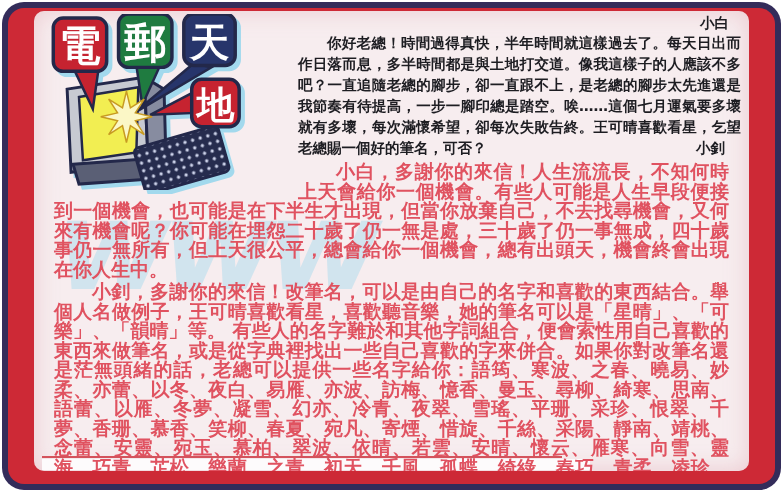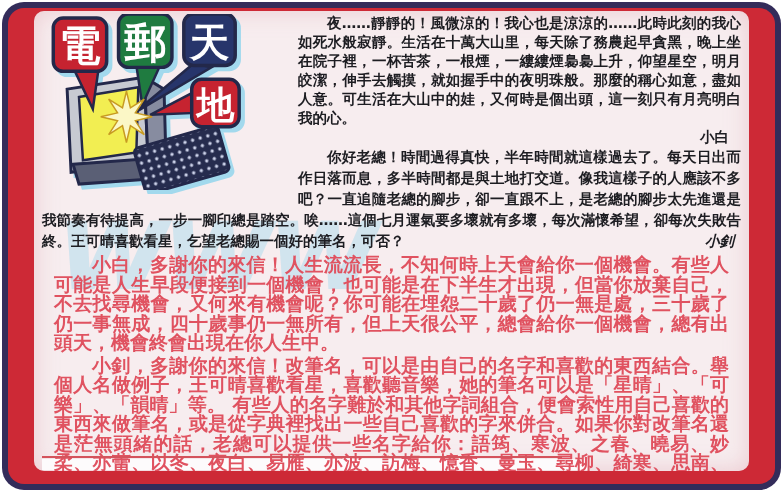--- a/index.html
+++ b/index.html
@@ -24,21 +24,21 @@
   .logo svg{filter:drop-shadow(4px 4px 0 rgba(152,214,236,.9));}
   p.letter{
     margin:0;font-size:14.5px;line-height:19px;color:#1d1d22;font-weight:700;
     text-align:justify;text-indent:2em;
   }
   p.letter-2{line-height:21px;}
   .sig-line{
     font-size:14.5px;line-height:19px;color:#1d1d22;font-weight:700;
     text-align:right;padding-right:12px;
   }
-  .sig-float{float:right;margin-right:7px;font-style:italic;}
+  .sig-float{float:right;margin-right:16px;}
   p.reply{
     margin:3px 12px 0;font-size:19px;line-height:19.5px;color:#e05260;
     font-weight:600;text-align:justify;text-indent:2em;
   }
   .divider{position:absolute;left:8px;bottom:13px;width:520px;height:2px;background:#d4535c;z-index:2;}
   .white-strip{position:absolute;left:8px;bottom:1px;width:548px;height:11px;background:#fdfbfc;z-index:1;}
   .bubble-char{font-family:"DejaVu Sans",sans-serif;font-weight:700;}
 </style>
 </head>
 <body>
@@ -94,21 +94,20 @@
           <rect x="142" y="0" width="52" height="52" rx="10" fill="#27356b" stroke="#23284a" stroke-width="3.5"></rect>
           <text class="bubble-char" x="168" y="42" font-size="40" fill="#ffffff" text-anchor="middle">天</text>
         </g>
         <g>
           <rect x="150" y="66" width="48" height="48" rx="10" fill="#c62330" stroke="#23284a" stroke-width="3.5"></rect>
           <text class="bubble-char" x="174" y="105" font-size="38" fill="#ffffff" text-anchor="middle">地</text>
         </g>
       </svg>
     </div>
 
-    <p class="letter">夜……靜靜的！風微涼的！我心也是涼涼的……此時此刻的我心如死水般寂靜。生活在十萬大山里，每天除了務農起早貪黑，晚上坐在院子裡，一杯苦茶，一根煙，一縷縷煙裊裊上升，仰望星空，明月皎潔，伸手去觸摸，就如握手中的夜明珠般。那麼的稱心如意，盡如人意。可生活在大山中的娃，又何時是個出頭，這一刻只有月亮明白我的心。</p>
     <div class="sig-line">小白</div>
 
     <p class="letter letter-2"><span>你好老總！時間過得真快，半年時間就這樣過去了。每天日出而作日落而息，多半時間都是與土地打交道。像我這樣子的人應該不多吧？一直追隨老總的腳步，卻一直跟不上，是老總的腳步太先進還是我節奏有待提高，一步一腳印總是踏空。唉……這個七月運氣要多壞就有多壞，每次滿懷希望，卻每次失敗告終。王可晴喜歡看星，乞望老總賜一個好的筆名，可否？</span><span class="sig-float">小釗</span></p>
 
     <p class="reply">小白，多謝你的來信！人生流流長，不知何時上天會給你一個機會。有些人可能是人生早段便接到一個機會，也可能是在下半生才出現，但當你放棄自己，不去找尋機會，又何來有機會呢？你可能在埋怨二十歲了仍一無是處，三十歲了仍一事無成，四十歲事仍一無所有，但上天很公平，總會給你一個機會，總有出頭天，機會終會出現在你人生中。</p>
 
     <p class="reply"><span>小釗，多謝你的來信！改筆名，可以是由自己的名字和喜歡的東西結合。舉個人名做例子，王可晴喜歡看星，喜歡聽音樂，她的筆名可以是「星晴」、「可樂」、「韻晴」等。 有些人的名字難於和其他字詞組合，便會索性用自己喜歡的東西來做筆名，或是從字典裡找出一些自己喜歡的字來併合。如果你對改筆名還是茫無頭緒的話，老總可以提供一些名字給你：</span><span>語筠、寒波、之春、曉易、妙柔、亦蕾、以冬、夜白、易雁、亦波、訪梅、憶香、曼玉、尋柳、綺寒、思南、語蕾、以雁、冬夢、凝雪、幻亦、冷青、夜翠、雪瑤、平珊、采珍、恨翠、千夢、香珊、慕香、笑柳、春夏、宛凡、寄煙、惜旋、千絲、采陽、靜南、靖桃、念蕾、安靈、宛玉、慕柏、翠波、依晴、若雲、安晴、懷云、雁寒、向雪、靈海、巧青、芷松、樂蘭、之青、初天、千風、孤蝶、綺綠、春巧、青柔、凌珍、孤雲、映琴、如薇、涵蓉、雨綠、聽柳、之云、海梅、雪蓮、雅珊、春煙、亦凝、巧曼、海琴、靖露、谷文、盼凝、半楓、初陽、樂易、靈菱、白雙</span></p>
 
   </div>
 </div>

